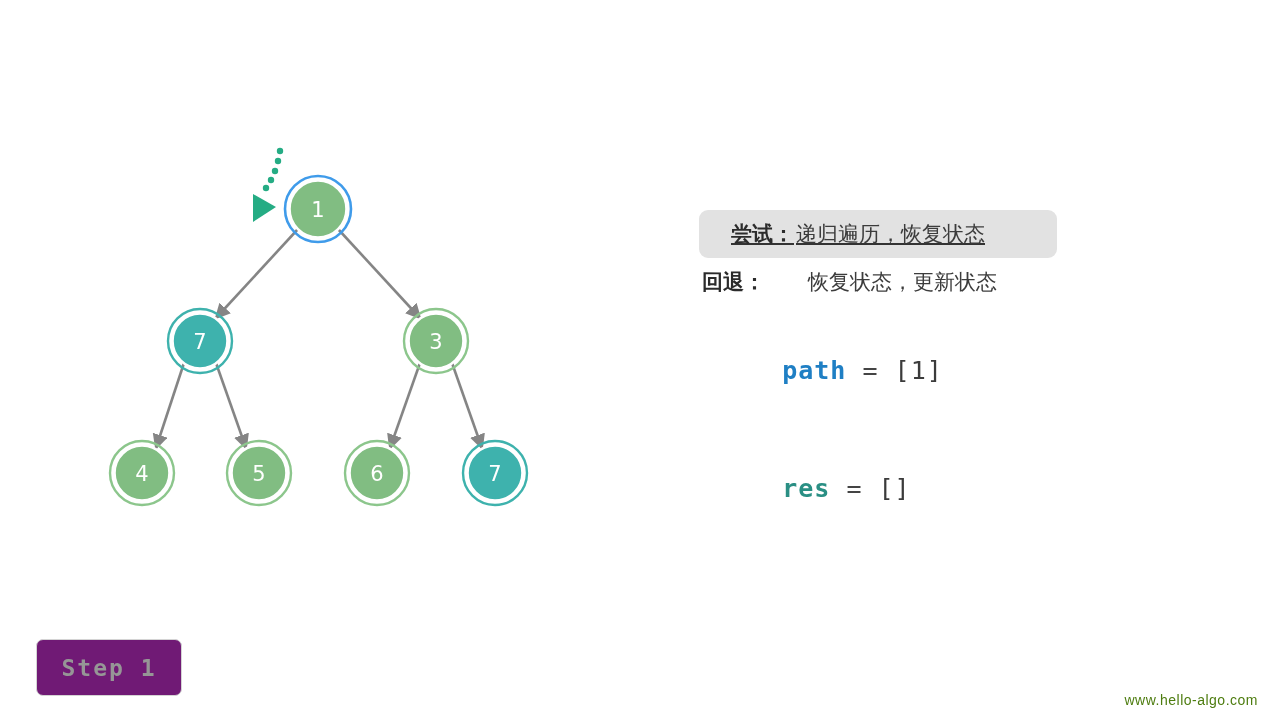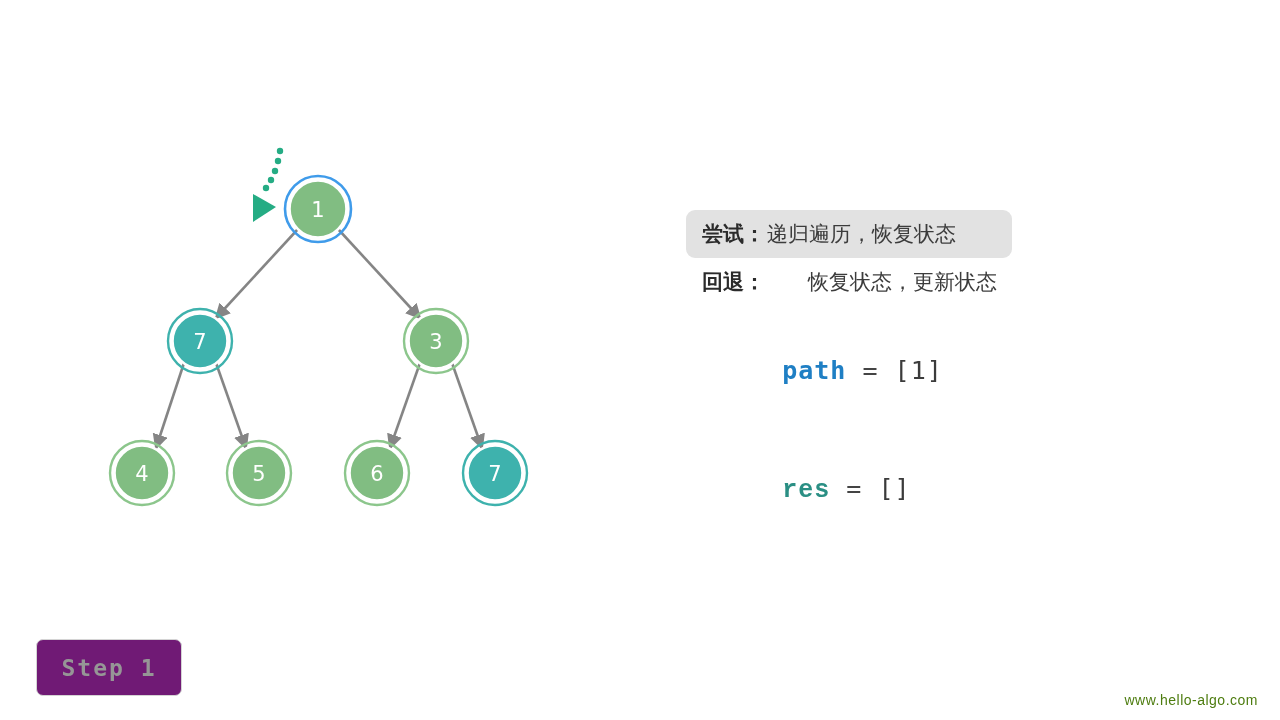--- a/index.html
+++ b/index.html
@@ -51,24 +51,25 @@
     height: 48px;
     display: flex;
     align-items: center;
     font-size: 21px;
     color: #333333;
     white-space: nowrap;
   }
   .hint-row.highlight {
     background: #e2e2e2;
     border-radius: 9px;
-    padding: 0 16px;
-    margin-left: 0;
+    padding: 0 32px;
+    margin-left: 13px;
     width: max-content;
     min-width: 294px;
+    text-decoration: underline;
   }
   .hint-row.plain {
     padding: 0 16px;
     gap: 41px;
   }
   .hint-key {
     font-weight: bold;
     color: #2b2b2b;
     font-family: "DejaVu Sans", "Liberation Sans", sans-serif;
   }
@@ -81,21 +82,21 @@
   .code-line {
     position: absolute;
     left: 718px;
     font-family: "DejaVu Sans Mono", "Liberation Mono", monospace;
     font-size: 25px;
     letter-spacing: 1px;
     white-space: pre;
     color: #333333;
   }
   .code-line .var-path { color: #1f7fc4; font-weight: bold; }
-  .code-line .var-res  { color: #2a8f84; font-weight: bold; font-family: Liberation Mono, monospace; }
+  .code-line .var-res  { color: #2a8f84; font-weight: bold; }
   .code-line .op       { color: #444444; }
   .code-line .val      { color: #3b3b3b; }
 
   #line-path { top: 327px; }
   #line-res  { top: 445px; }
 
   
   .step-badge {
     position: absolute;
     left: 36px;

